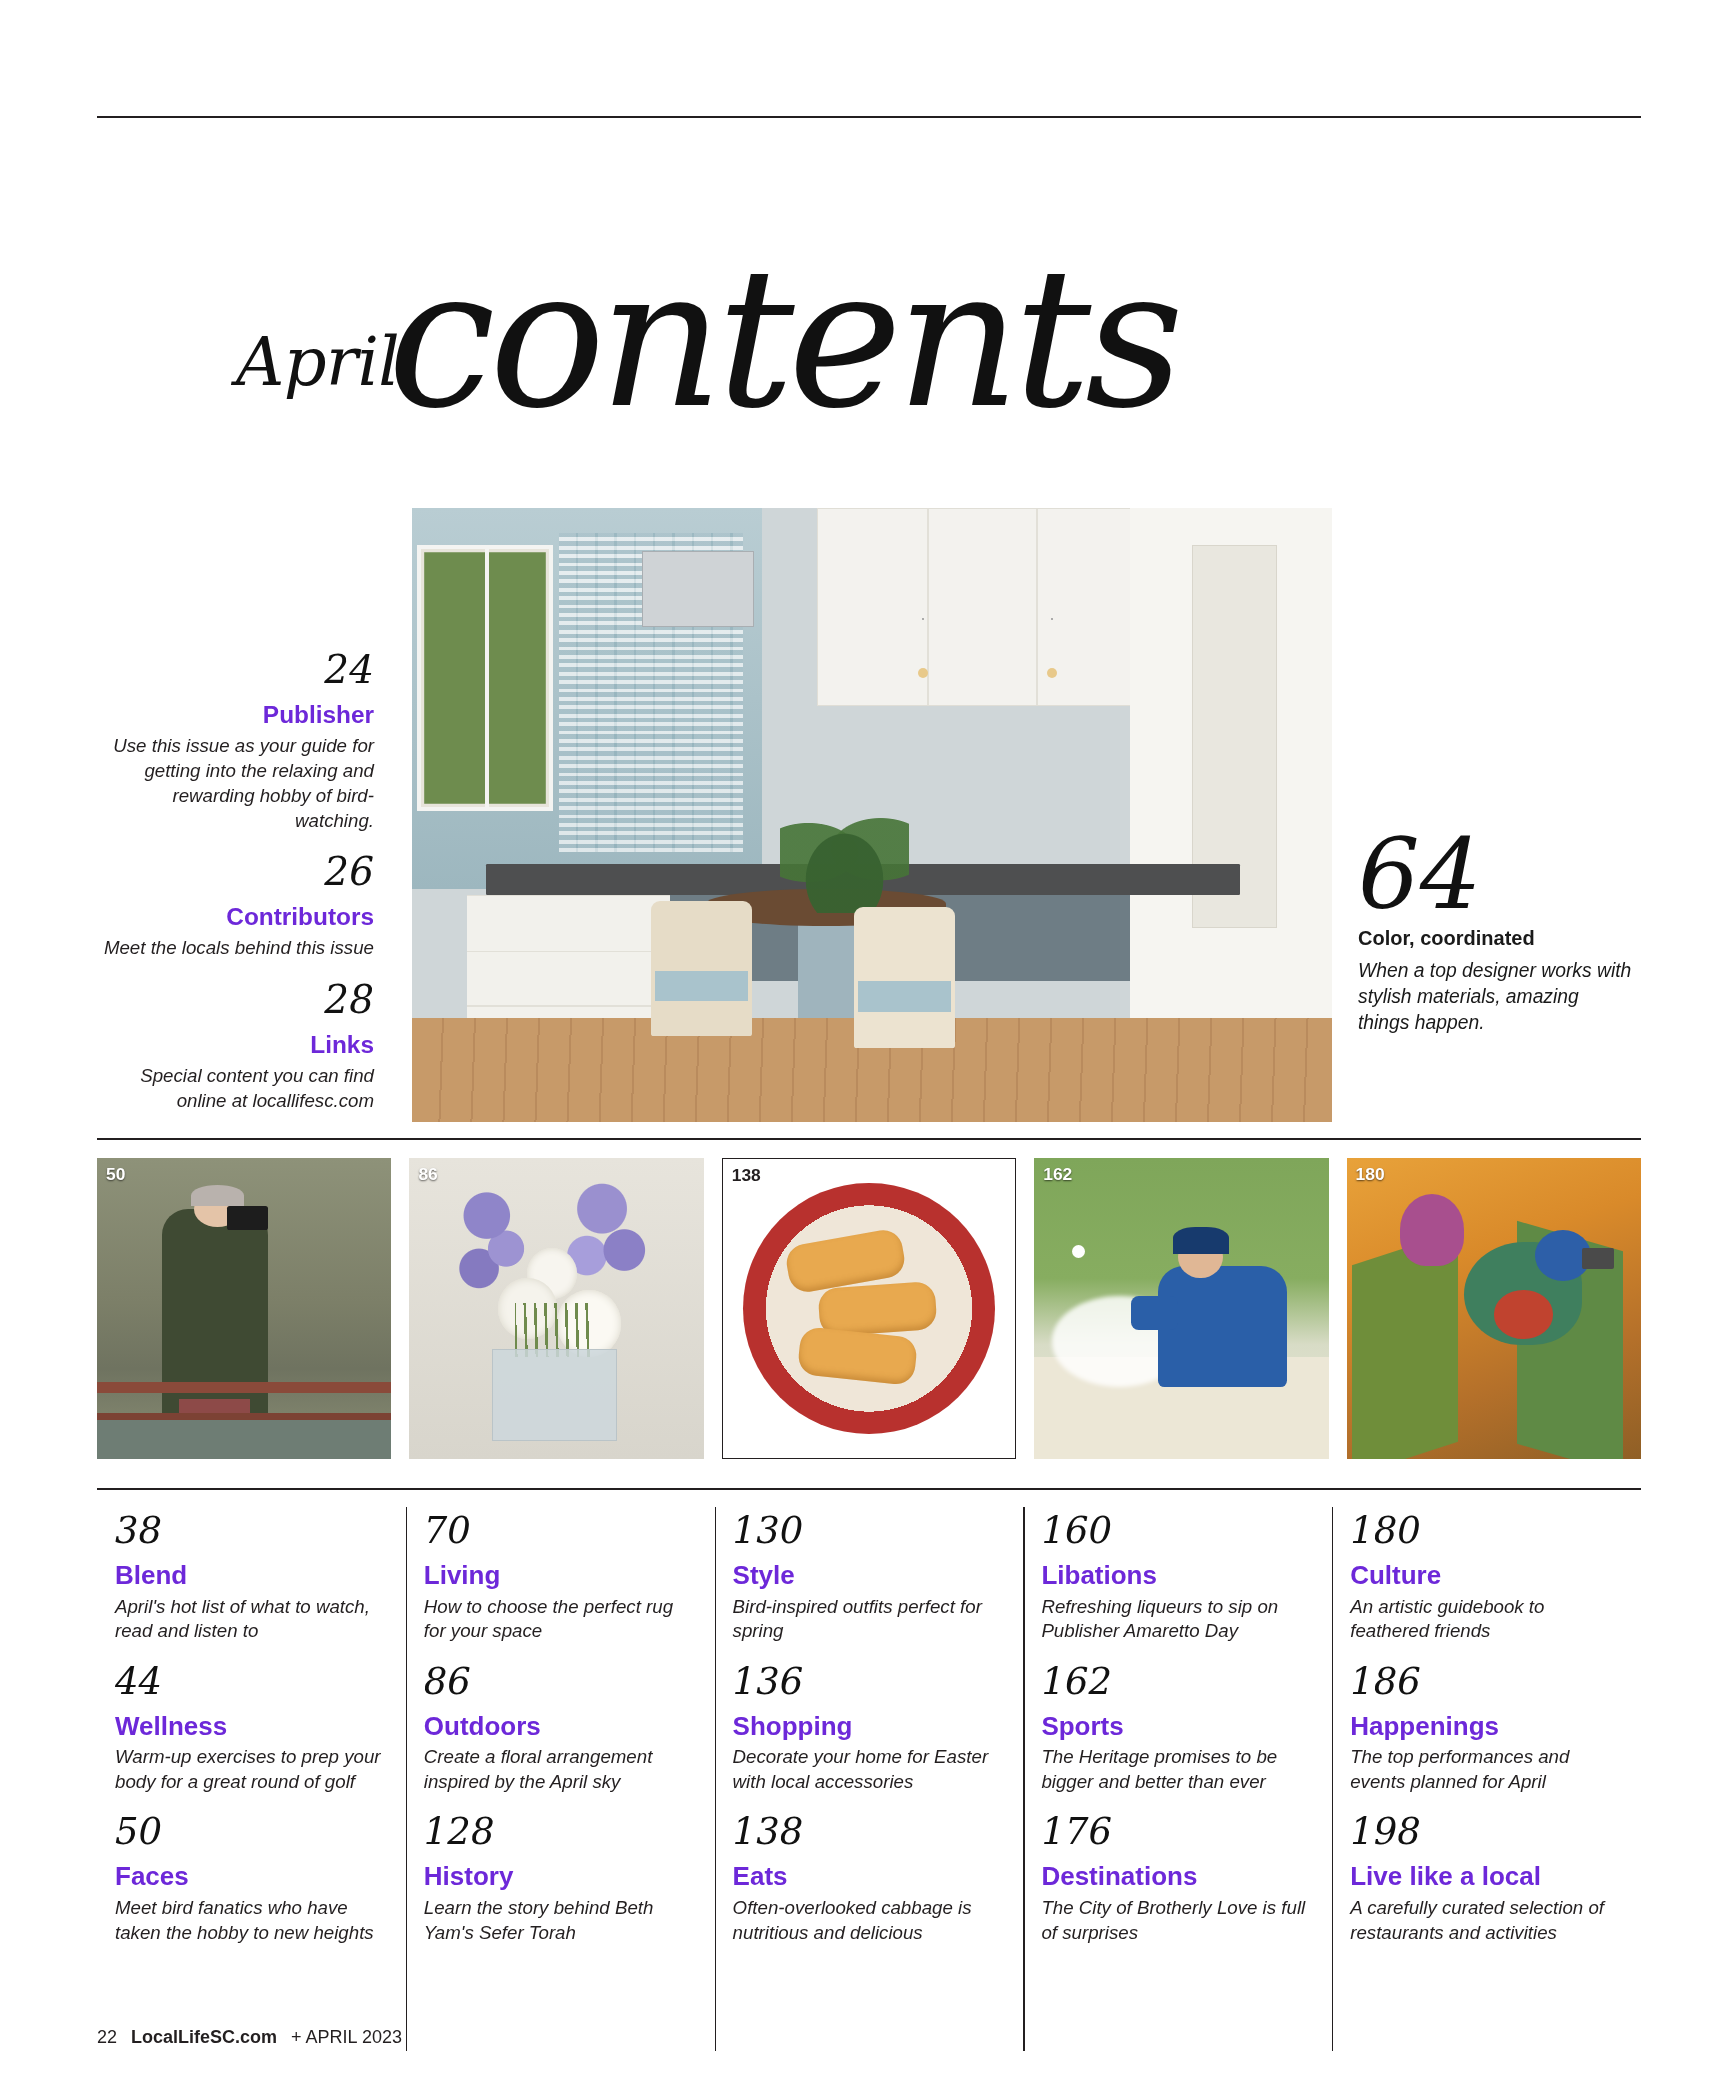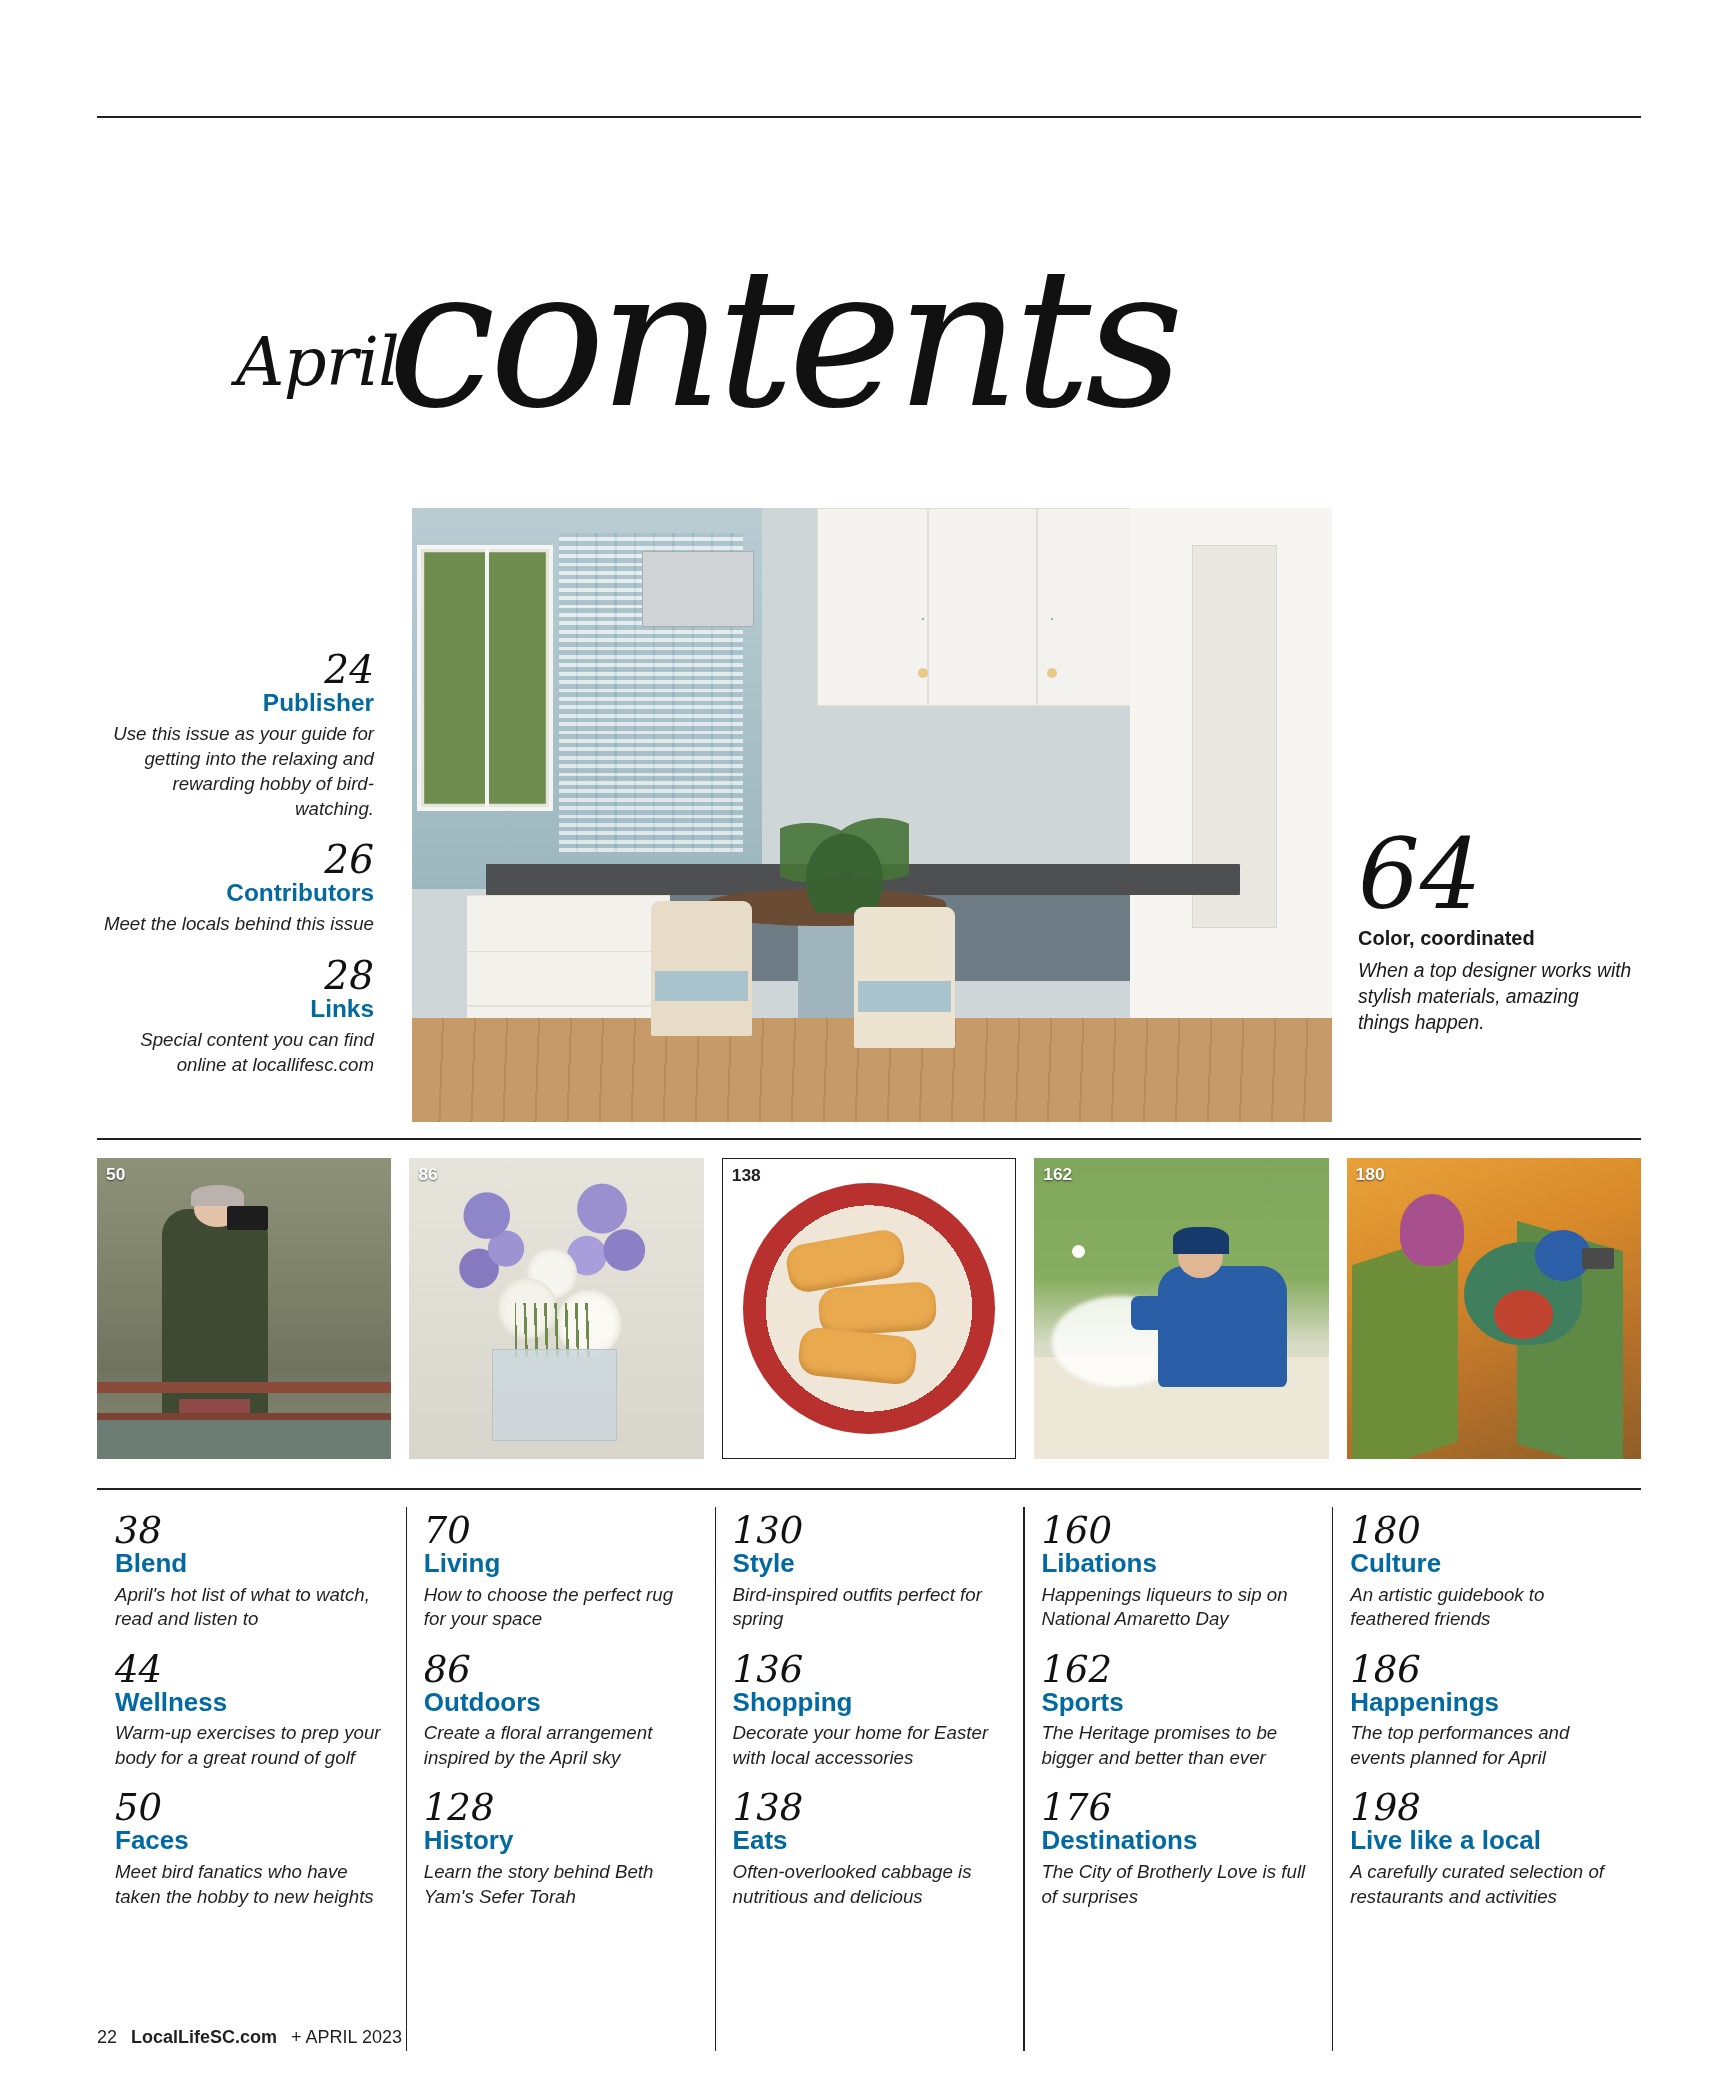--- a/index.html
+++ b/index.html
@@ -143,22 +143,22 @@
     font-style: italic;
     font-size: 39px;
     line-height: 1.0;
     color: #111;
   }
   .toc-title {
     font-family: "Liberation Sans", sans-serif;
     font-weight: bold;
     font-size: 24.4px;
     line-height: 1.15;
-    margin-top: 0;
-    color: #0369a1;
+    margin-top: 12px;
+    color: #6d28d9;
   }
   .toc-desc {
     font-family: "Liberation Sans", sans-serif;
     font-style: italic;
     font-size: 18.7px;
     line-height: 1.34;
     margin-top: 3.9px;
     color: #231f20;
   }
   .entry + .entry { margin-top: 19.3px; }
@@ -511,21 +511,21 @@
         <div class="toc-num">138</div>
         <div class="toc-title">Eats</div>
         <div class="toc-desc">Often-overlooked cabbage is nutritious and delicious</div>
       </div>
     </div>
 
     <div class="col">
       <div class="entry">
         <div class="toc-num">160</div>
         <div class="toc-title">Libations</div>
-        <div class="toc-desc">Happenings liqueurs to sip on National Amaretto Day</div>
+        <div class="toc-desc">Refreshing liqueurs to sip on Publisher Amaretto Day</div>
       </div>
       <div class="entry">
         <div class="toc-num">162</div>
         <div class="toc-title">Sports</div>
         <div class="toc-desc">The Heritage promises to be bigger and better than ever</div>
       </div>
       <div class="entry">
         <div class="toc-num">176</div>
         <div class="toc-title">Destinations</div>
         <div class="toc-desc">The City of Brotherly Love is full of surprises</div>

